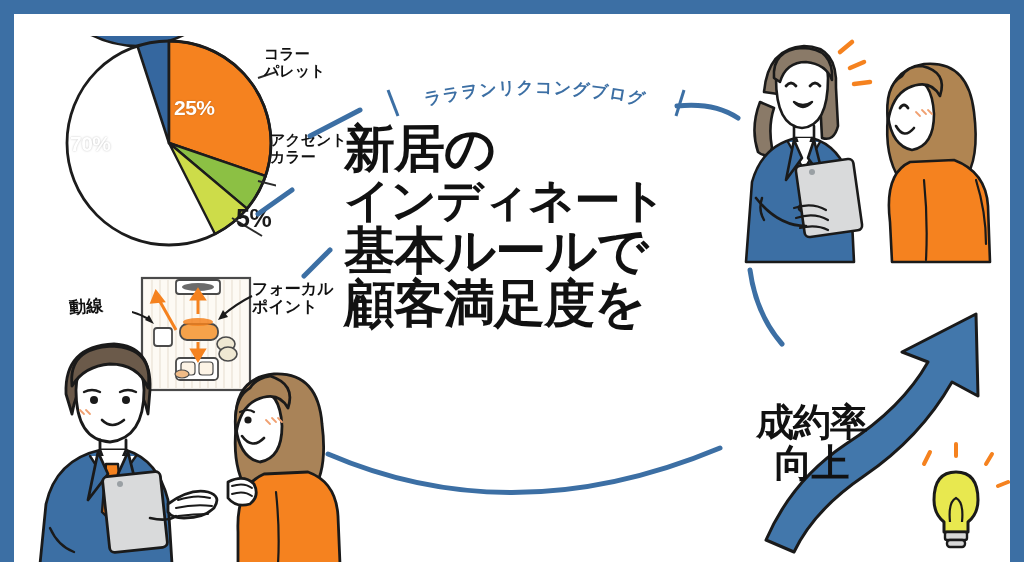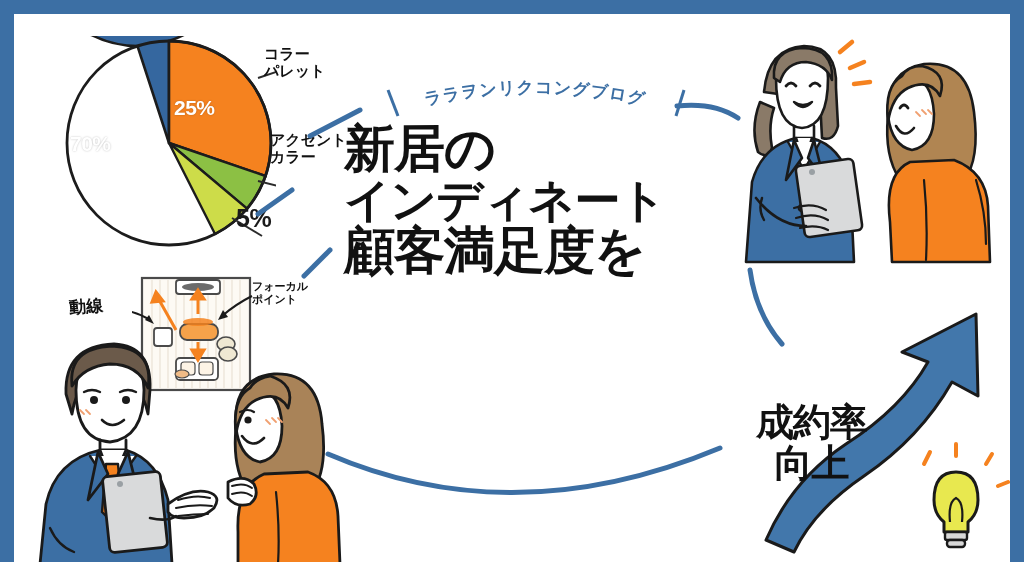--- a/index.html
+++ b/index.html
@@ -28,21 +28,21 @@
   .pie-pct{position:absolute;color:#ffffff;font-weight:bold;font-size:21px;
            letter-spacing:-0.5px;text-shadow:0 0 2px rgba(0,0,0,.25);}
   #pct-70{left:56px;top:118px;}
   #pct-25{left:160px;top:82px;}
   #pct-5{left:222px;top:190px;color:#1a1a1a;font-size:25px;text-shadow:none;}
 
   .lbl{position:absolute;font-weight:bold;color:#111;line-height:1.12;font-size:15px;}
   #lbl-color-palette{left:250px;top:32px;}
   #lbl-accent{left:256px;top:118px;font-size:15px;}
   #lbl-flow{left:55px;top:283px;font-size:17px;transform:rotate(-4deg);}
-  #lbl-focal{left:238px;top:266px;font-size:11px;line-height:1.15;}
+  #lbl-focal{left:238px;top:266px;font-size:16px;line-height:1.15;}
 
   
   #eyebrow{position:absolute;left:366px;top:62px;width:310px;height:42px;}
   #eyebrow text{font-family:"Liberation Sans",sans-serif;}
 
   #headline{position:absolute;left:330px;top:108px;width:380px;
             font-weight:bold;color:#111111;font-size:51px;line-height:1.05;
             letter-spacing:-1px;text-align:left;}
   #headline .ln{display:block;white-space:nowrap;}
 
@@ -164,20 +164,21 @@
       <text font-size="17" font-weight="bold" fill="#3c6fa4" letter-spacing="1">
         <textPath href="#arcpath" startOffset="50%" text-anchor="middle">ララヲンリクコングブログ</textPath>
       </text>
       <path d="M 8 14 L 18 40" stroke="#3c6fa4" stroke-width="3" fill="none"></path>
       <path d="M 296 40 L 304 14" stroke="#3c6fa4" stroke-width="3" fill="none"></path>
     </svg>
 
     <div id="headline">
       <span class="ln">新居の</span>
       <span class="ln" style="font-size:46px">インディネート</span>
+      <span class="ln">基本ルールで</span>
       <span class="ln">顧客満足度を</span>
     </div>
 
     <svg class="abs" style="left:728px;top:16px;width:268px;height:270px" viewBox="0 0 268 270">
       <g stroke="#1a1a1a" stroke-width="2.6" stroke-linejoin="round" stroke-linecap="round" fill="none">
 
         <g stroke="#f5821f" stroke-width="4.5">
           <line x1="98" y1="22" x2="110" y2="12"></line>
           <line x1="108" y1="38" x2="122" y2="32"></line>
           <line x1="112" y1="54" x2="128" y2="52"></line>

